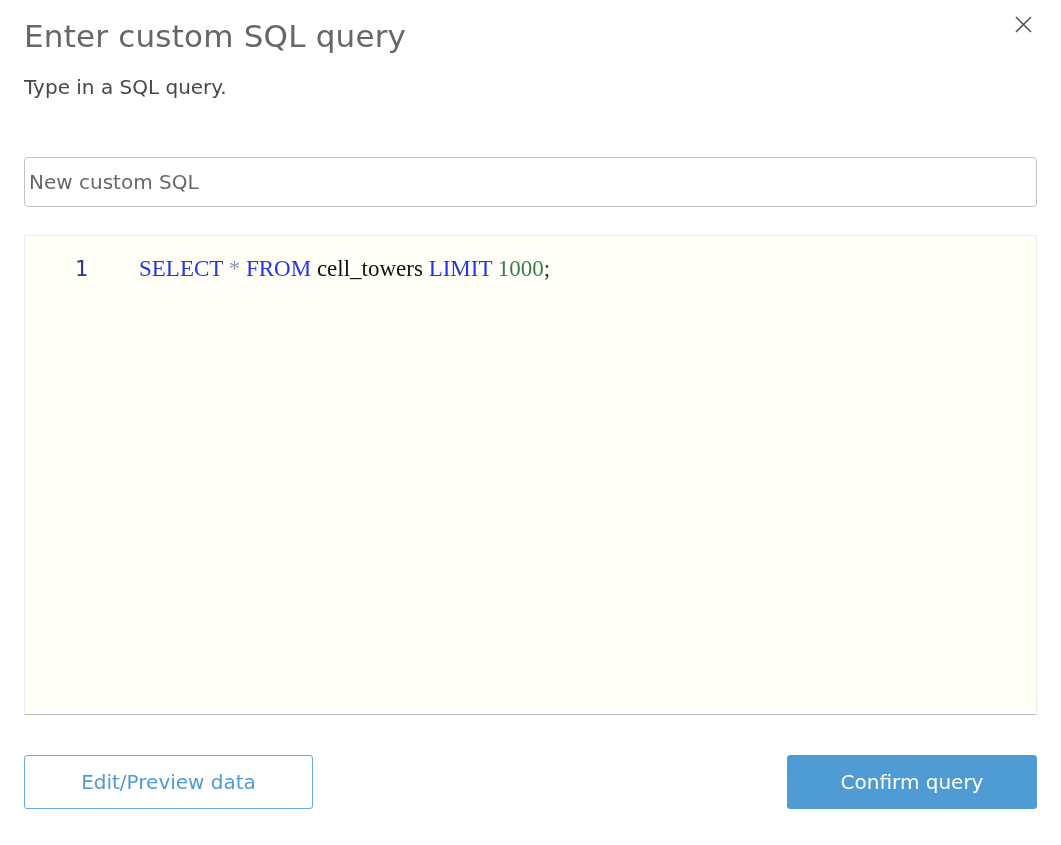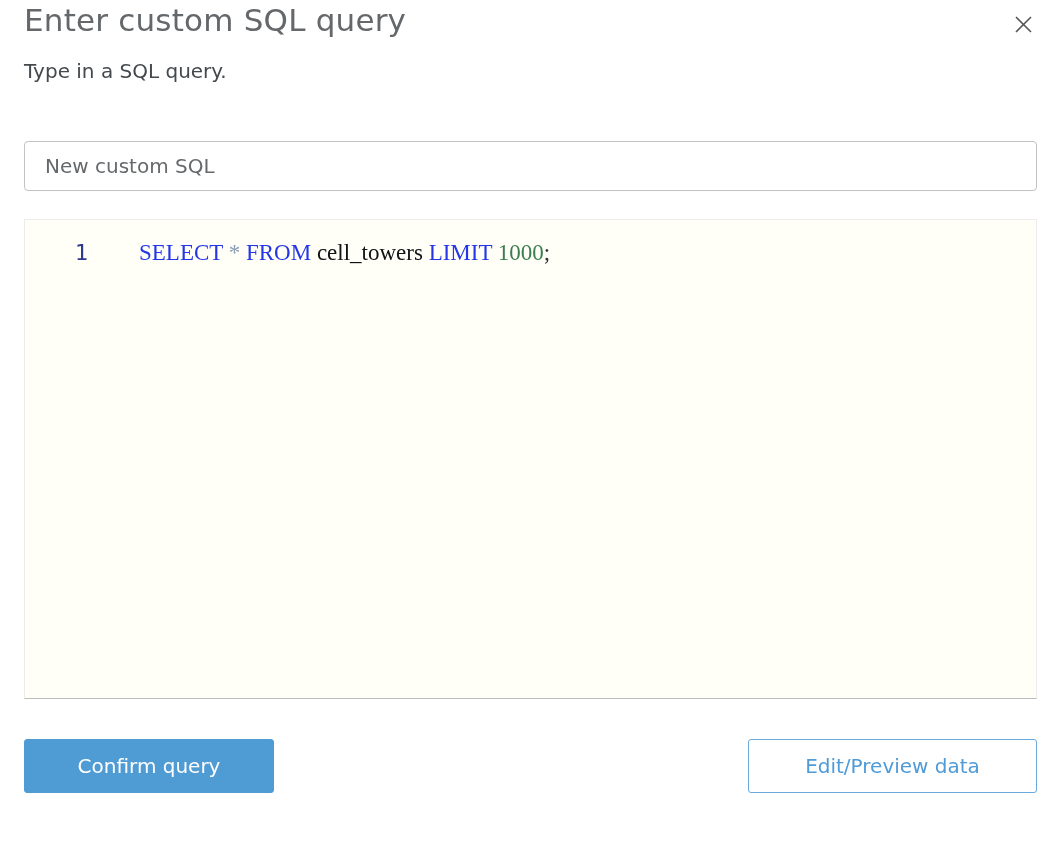--- a/index.html
+++ b/index.html
@@ -6,21 +6,21 @@
   html, body { background: #ffffff; }
   body {
     width: 1061px; height: 845px;
     font-family: "DejaVu Sans", "Liberation Sans", sans-serif;
     overflow: hidden;
     position: relative;
   }
   .dialog { padding: 0 24px; height: 100%; }
 
   
-  .dialog-header { position: relative; }
+  .dialog-header { position: relative; padding-top: 16px; }
   .dialog-title {
     font-size: 31px; font-weight: 400; color: #65686b;
     line-height: 40px; letter-spacing: 0.2px;
   }
   .close-btn {
     position: absolute; top: 6px; right: -4px;
     width: 36px; height: 36px;
     background: transparent; border: none; cursor: pointer;
     display: flex; align-items: center; justify-content: center;
   }
@@ -30,21 +30,21 @@
   .dialog-desc {
     margin-top: 18px;
     font-size: 20px; color: #45494d; line-height: 26px;
   }
 
   
   .name-input {
     margin-top: 57px;
     width: 100%; height: 50px;
     border: 1px solid #c3c3c3; border-radius: 4px;
-    padding: 0 20px;
+    padding: 0 4px;
     font-family: "DejaVu Sans", "Liberation Sans", sans-serif;
     font-size: 20px; color: #66696c;
     background: #ffffff;
     outline: none;
   }
 
   
   .code-editor {
     margin-top: 28px;
     width: 100%; height: 480px;
@@ -121,17 +121,17 @@
   <input class="name-input" type="text" value="New custom SQL" style="">
 
   <div class="code-editor">
     <div class="code-row">
       <div class="gutter">1</div>
       <div class="code-line"><span class="tok-keyword">SELECT</span><span class="tok-plain"> </span><span class="tok-operator">*</span><span class="tok-plain"> </span><span class="tok-keyword">FROM</span><span class="tok-plain"> </span><span class="tok-identifier">cell_towers</span><span class="tok-plain"> </span><span class="tok-keyword">LIMIT</span><span class="tok-plain"> </span><span class="tok-number">1000</span><span class="tok-punctuation">;</span></div>
     </div>
   </div>
 
   <div class="dialog-footer">
+    <button class="btn btn-secondary">Edit/Preview data</button>
     <button class="btn btn-primary">Confirm query</button>
-    <button class="btn btn-secondary">Edit/Preview data</button>
   </div>
 
 </div>
 
 </body></html>

